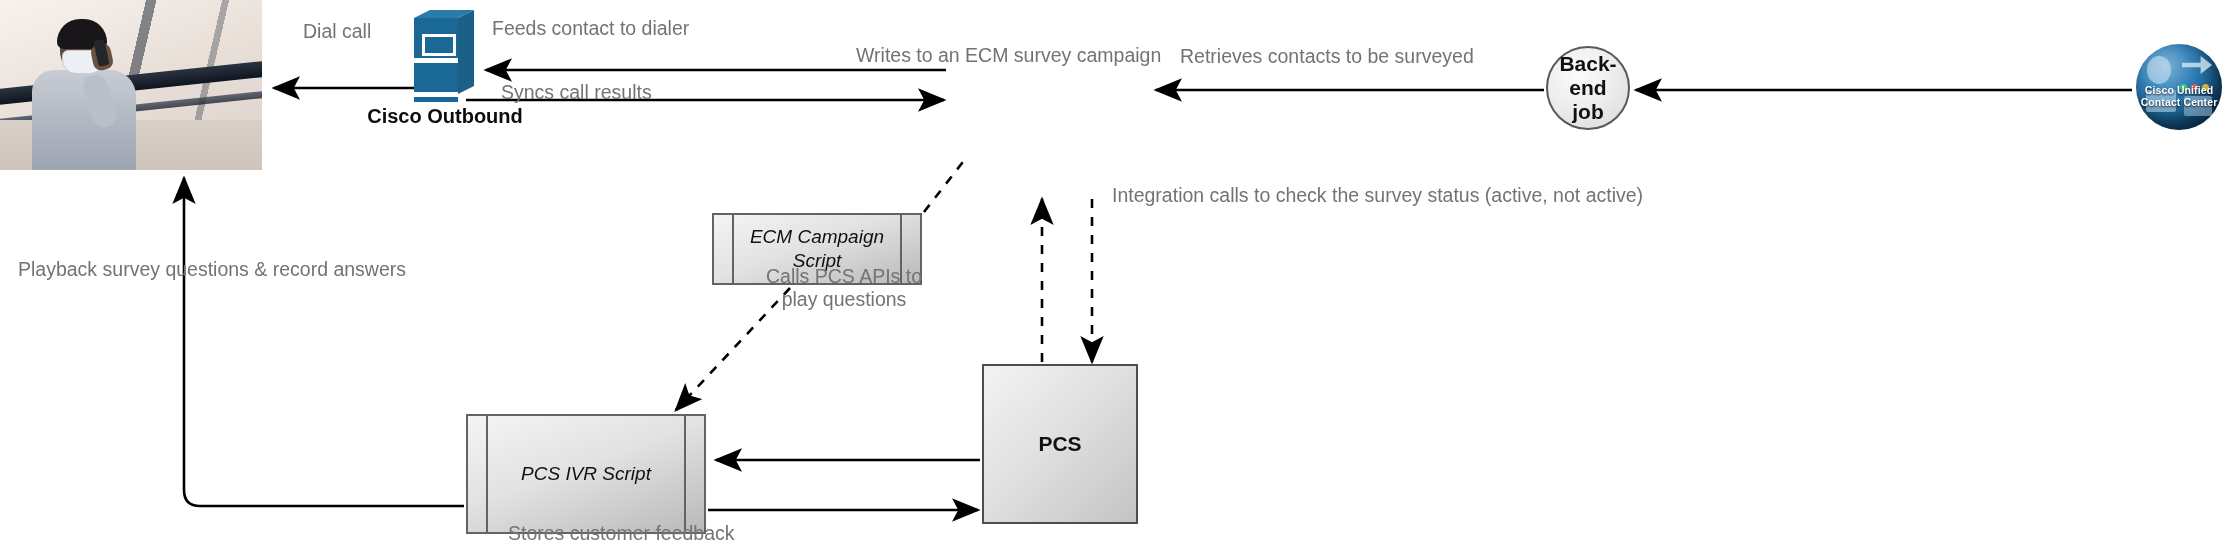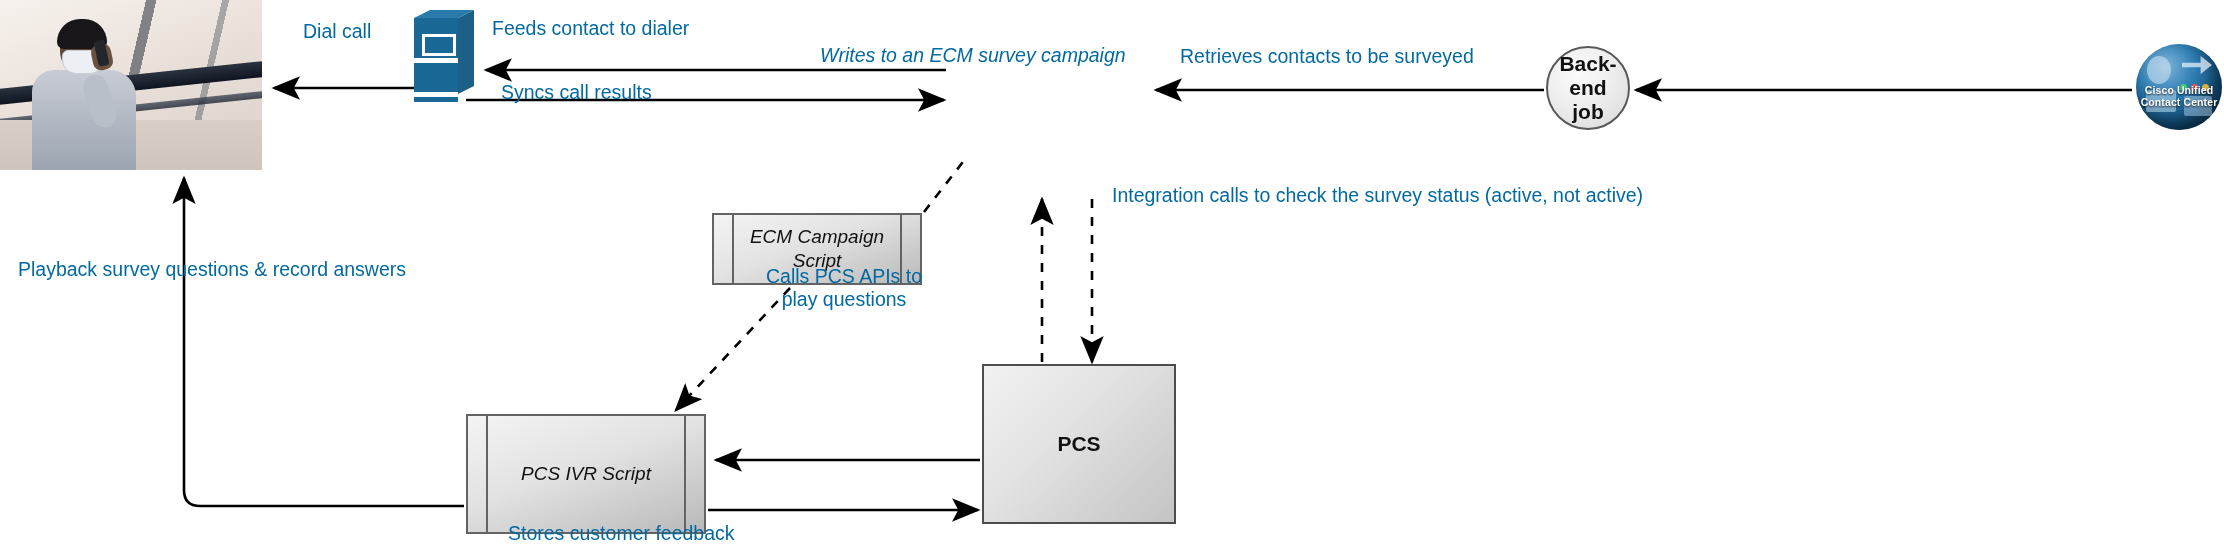--- a/index.html
+++ b/index.html
@@ -82,21 +82,21 @@
   .globe .gl-arrow{position:absolute;left:46px;top:12px;width:30px;height:18px;
       background:rgba(225,238,248,.75);
       clip-path:polygon(0 38%,62% 38%,62% 0,100% 50%,62% 100%,62% 62%,0 62%);}
   .globe .gl-dots{position:absolute;left:44px;top:40px;width:34px;height:7px;}
   .globe .gl-dots i{position:absolute;top:0;width:7px;height:7px;border-radius:50%;display:block;}
   .globe .gl-txt{position:absolute;left:0;right:0;top:40px;text-align:center;
       color:#ffffff;font-size:10.5px;font-weight:bold;line-height:1.15;
       text-shadow:0 1px 2px rgba(0,0,0,.85);letter-spacing:.1px;}
 
   
-  .lbl{position:absolute;font-size:19.5px;color:#0369a1;white-space:nowrap;line-height:1.2;}
+  .lbl{position:absolute;font-size:19.5px;color:#737373;white-space:nowrap;line-height:1.2;}
   .lbl.ctr{text-align:center;}
 </style>
 </head>
 <body>
 
 <div class="canvas">
 
   <div class="photo">
     <div class="sky"></div>
     <div class="winframe"></div>
@@ -116,39 +116,40 @@
 
   <div class="server">
     <div class="srv-top"></div>
     <div class="srv-side"></div>
     <div class="srv-front">
       <div class="srv-slot"></div>
       <div class="srv-gap1"></div>
       <div class="srv-gap2"></div>
     </div>
   </div>
+  <div class="srv-label">Cisco Outbound</div>
 
 
   <div class="node circle" style="left:1546px;top:46px;width:84px;height:84px;">
     <span class="ttl">
       <span>Back-end</span><br>
       <span>job</span>
     </span>
   </div>
 
   <div class="proc" style="left:712px;top:213px;width:210px;height:72px;">
     <span class="bar l"></span>
     <span class="bar r"></span>
     <span class="ttl">
       <span>ECM Campaign</span><br>
       <span>Script</span>
     </span>
   </div>
 
-  <div class="node" style="left:982px;top:364px;width:194px;height:160px;">
+  <div class="node" style="left:982px;top:364px;width:156px;height:160px;">
     <span class="ttl">PCS</span>
   </div>
 
   <div class="proc" style="left:466px;top:414px;width:240px;height:120px;">
     <span class="bar l"></span>
     <span class="bar r"></span>
     <span class="ttl">PCS IVR Script</span>
   </div>
 
   <div class="globe">
@@ -199,21 +200,21 @@
       <path d="M464,506 L200,506 Q184,506 184,490 L184,178" marker-end="url(#ah)"></path>
     </g>
   </svg>
 
   <div class="lbl" style="left:303px;top:20px;">Dial call</div>
 
   <div class="lbl" style="left:492px;top:17px;">Feeds contact to dialer</div>
 
   <div class="lbl" style="left:501px;top:81px;">Syncs call results</div>
 
-  <div class="lbl" style="left:820px;top:44px;font-style:italic;">Writes to an ECM survey campaign</div>
+  <div class="lbl" style="left:856px;top:44px;">Writes to an ECM survey campaign</div>
 
   <div class="lbl" style="left:1180px;top:45px;">Retrieves contacts to be surveyed</div>
 
   <div class="lbl" style="left:1112px;top:184px;">Integration calls to check the survey status (active, not active)</div>
 
   <div class="lbl ctr" style="left:724px;top:265px;width:240px;">
     <span>Calls PCS APIs to</span><br>
     <span>play questions</span>
   </div>
 

